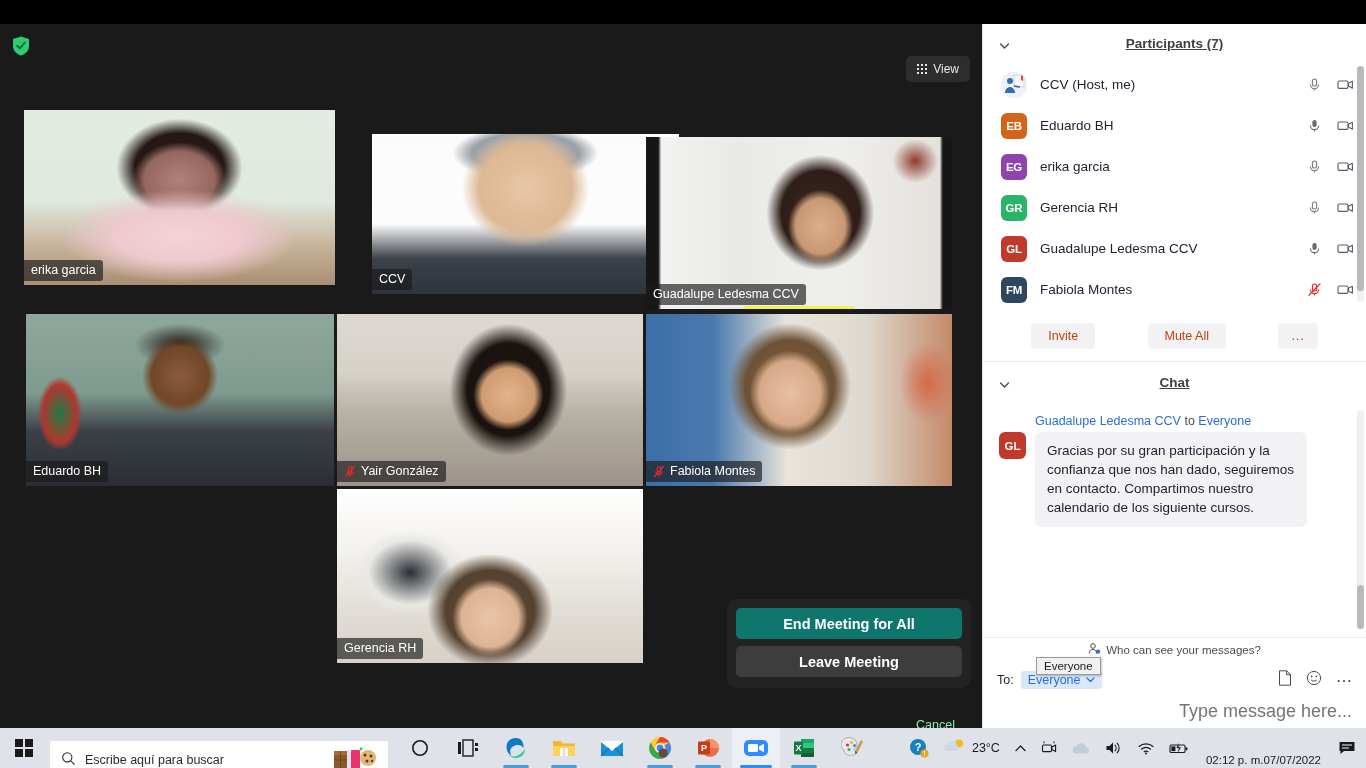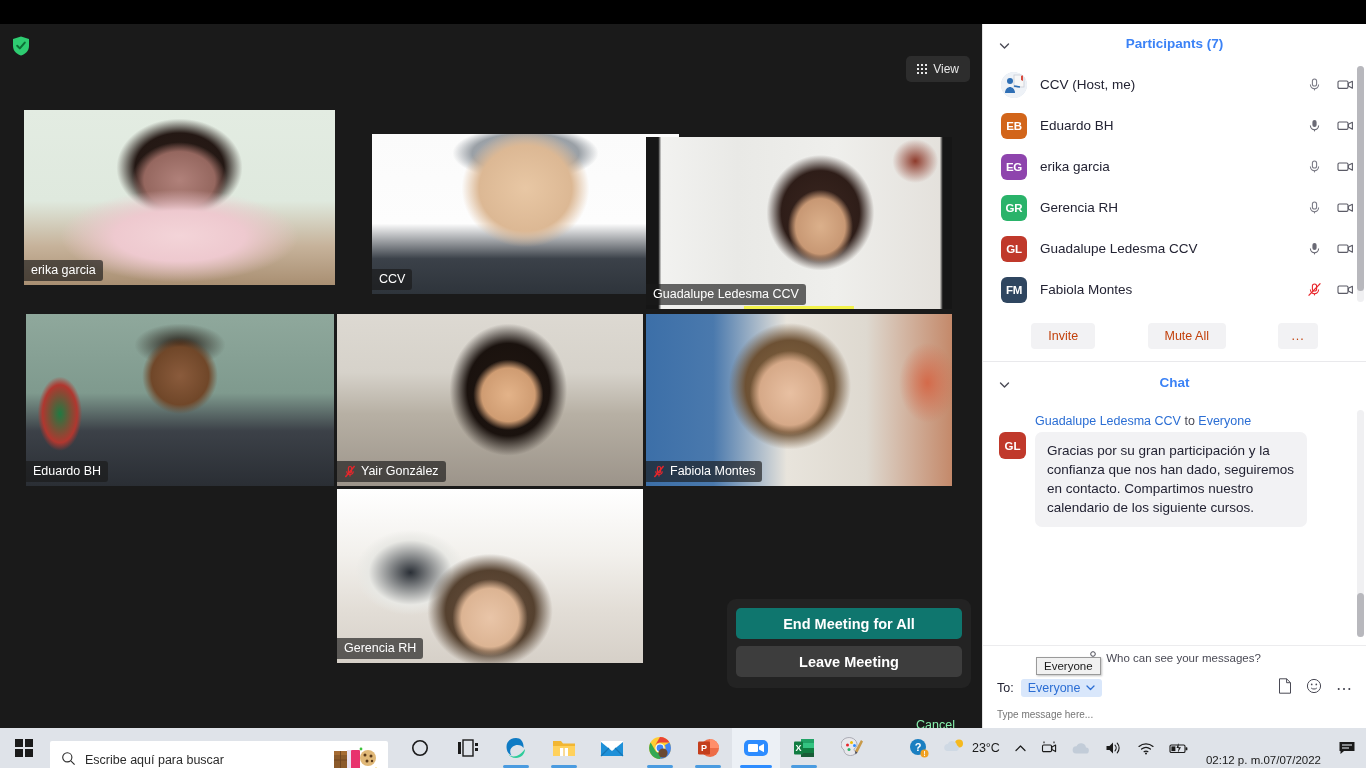--- a/index.html
+++ b/index.html
@@ -99,21 +99,21 @@
   .panel-head {
     height: 38px; display: flex; align-items: center; flex: 0 0 auto;
     position: relative;
   }
   .chev {
     position: absolute; left: 16px; top: 50%; transform: translateY(-50%);
     width: 11px; height: 11px; cursor: pointer;
   }
   .panel-title {
     width: 100%; text-align: center; font-size: 13.5px;
-    font-weight: bold; color: #3b82f6;
+    font-weight: bold; color: #404040; text-decoration: underline;
   }
 
   
   .plist { flex: 0 0 auto; position: relative; padding-top: 2px; }
   .prow {
     height: 41px; display: flex; align-items: center; padding: 0 14px 0 18px;
     cursor: pointer;
   }
   .pav {
     width: 26px; height: 26px; border-radius: 6px; flex: 0 0 auto;
@@ -168,23 +168,24 @@
   .to-row { display: flex; align-items: center; gap: 7px; }
   .to-lbl { font-size: 12.5px; color: #232333; }
   .to-pill {
     background: #d9e7fb; color: #2b6ed4; border-radius: 3px;
     padding: 2px 7px; font-size: 12.5px; display: flex;
     align-items: center; gap: 5px; cursor: pointer;
   }
   .foot-icons { margin-left: auto; display: flex; align-items: center; gap: 14px; color: #4a4a55; }
   .foot-icons span { cursor: pointer; }
   .msg-input {
-    margin-top: 11px; font-size: 10px; color: #9a9aa5;
+    margin-top: 11px; font-size: 18px; color: #9a9aa5;
     background: none; border: none; outline: none; width: 100%;
     font-family: inherit;
+    text-align: right;
   }
   .tooltip {
     position: absolute; left: 1036px; top: 657px;
     background: #f1f1f1; border: 1px solid #9a9a9a;
     font-size: 11.5px; color: #1a1a1a; padding: 2px 7px;
     box-shadow: 1px 1px 2px rgba(0,0,0,0.25);
   }
   .sbar {
     position: absolute; right: 2px; width: 7px; border-radius: 4px;
     background: #b8b8bd;

